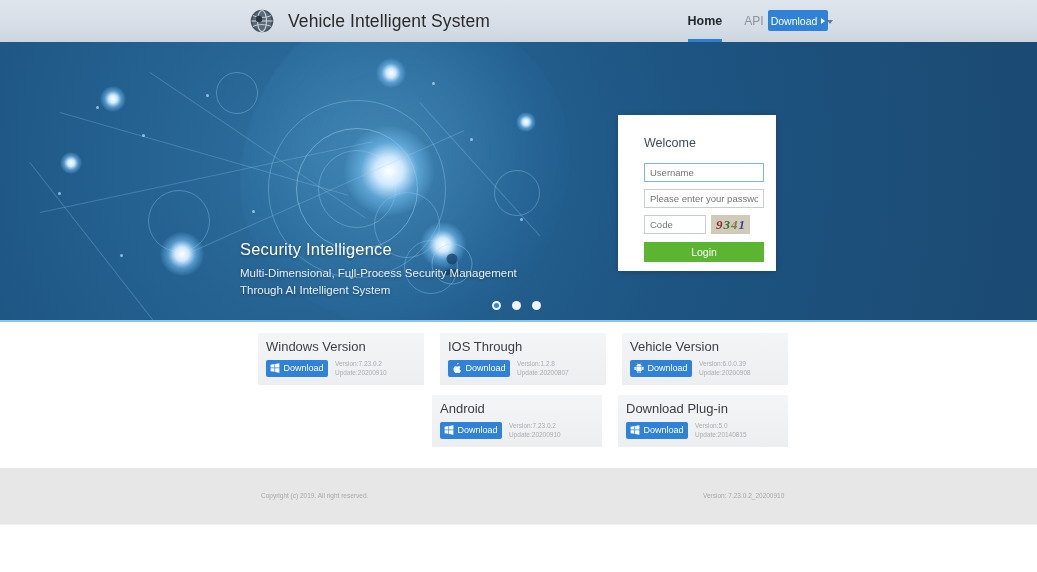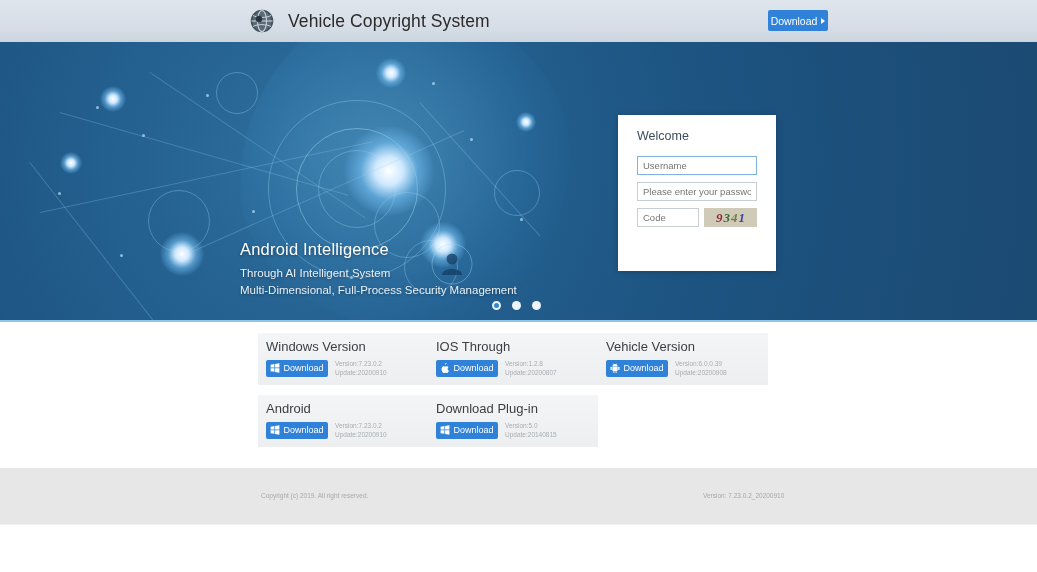--- a/index.html
+++ b/index.html
@@ -178,21 +178,21 @@
     border: 2px solid #eef4f8;
   }
 
   
   .login-card {
     position: absolute;
     left: 618px; top: 115px;
     width: 158px;
     height: 156px;
     background: #ffffff;
-    padding: 0;
+    padding: 7px;
     box-sizing: border-box;
     box-shadow: 0 1px 6px rgba(0,0,0,.22);
   }
   .login-inner { padding: 14px 19px 0 19px; }
   .login-welcome {
     font-size: 12.5px;
     color: #3d4c5c;
     margin-bottom: 13px;
   }
   .login-field {
@@ -257,22 +257,23 @@
   }
 
   
   .cards {
     position: absolute;
     left: 258px; top: 333px;
     width: 530px;
   }
   .card-row {
     display: flex;
-    gap: 0;
+    gap: 16px;
     margin-bottom: 10px;
+    justify-content: flex-end;
   }
   .card {
     width: 170px;
     height: 52px;
     background: linear-gradient(180deg, #f4f5f6 0%, #eceeef 100%);
     padding: 6px 8px 0 8px;
     box-sizing: border-box;
   }
   .card-title {
     font-size: 13px;
@@ -340,23 +341,34 @@
       <svg width="28" height="28" viewBox="0 0 28 28">
         <circle cx="14" cy="14" r="10.5" fill="#5b6a78"></circle>
         <circle cx="14" cy="14" r="10.5" fill="none" stroke="#42505c" stroke-width="1.6"></circle>
         <ellipse cx="14" cy="14" rx="4.5" ry="10.5" fill="none" stroke="#c9d3dc" stroke-width="1.1"></ellipse>
         <path d="M3.5 14 H24.5" stroke="#c9d3dc" stroke-width="1.1"></path>
         <path d="M5 8.5 C9 11, 19 11, 23 8.5" stroke="#c9d3dc" stroke-width="1" fill="none"></path>
         <path d="M5 19.5 C9 17, 19 17, 23 19.5" stroke="#c9d3dc" stroke-width="1" fill="none"></path>
         <circle cx="11" cy="12" r="3.2" fill="#2b353f"></circle>
       </svg>
     </span>
-    <span class="brand-title">Vehicle Copyright System</span>
-  </div>
-
+    <span class="brand-title">Vehicle Intelligent System</span>
+  </div>
+
+  <div class="nav">
+    <div class="nav-item active">
+      <span>Home</span>
+    </div>
+    <div class="nav-item">
+      <span>API</span>
+    </div>
+    <div class="nav-item lang">
+      <span>English</span><span class="caret-down"></span>
+    </div>
+  </div>
 
   <div class="download-btn-top">
     <span>Download</span>
     <span class="caret-right"></span>
   </div>
 </div>
 
 <div class="hero">
 
   <div class="hero-art">
@@ -400,23 +412,23 @@
     <span style="position:absolute; left:430px; top:200px;">
       <svg width="44" height="44" viewBox="0 0 44 44">
         <circle cx="22" cy="22" r="20" fill="none" stroke="rgba(160,215,245,.4)" stroke-width="1"></circle>
         <circle cx="22" cy="17" r="5.5" fill="rgba(20,60,100,.75)"></circle>
         <path d="M12 33 C12 25, 32 25, 32 33 Z" fill="rgba(20,60,100,.75)"></path>
       </svg>
     </span>
   </div>
 
   <div class="hero-text">
-    <div class="hero-title">Android Intelligence</div>
+    <div class="hero-title">Security Intelligence</div>
+    <div class="hero-sub">Multi-Dimensional, Full-Process Security Management</div>
     <div class="hero-sub">Through AI Intelligent System</div>
-    <div class="hero-sub">Multi-Dimensional, Full-Process Security Management</div>
   </div>
 </div>
 
 <div class="dots">
   <span class="dot active"></span>
   <span class="dot"></span>
   <span class="dot"></span>
 </div>
 
 <div class="login-card">
@@ -430,20 +442,21 @@
     <div class="code-row">
       <input class="code-input" type="text" placeholder="Code" style="">
       <div class="captcha">
         <span style="color:#8a2f3a;">9</span>
         <span style="color:#3d6b33;">3</span>
         <span style="color:#7a7a4a;">4</span>
         <span style="color:#3f3fa8;">1</span>
       </div>
     </div>
 
+    <button class="login-submit">Login</button>
   </div>
 </div>
 
 <div class="cards">
 
   <div class="card-row">
 
     <div class="card">
       <div class="card-title">Windows Version</div>
       <div class="card-body">

